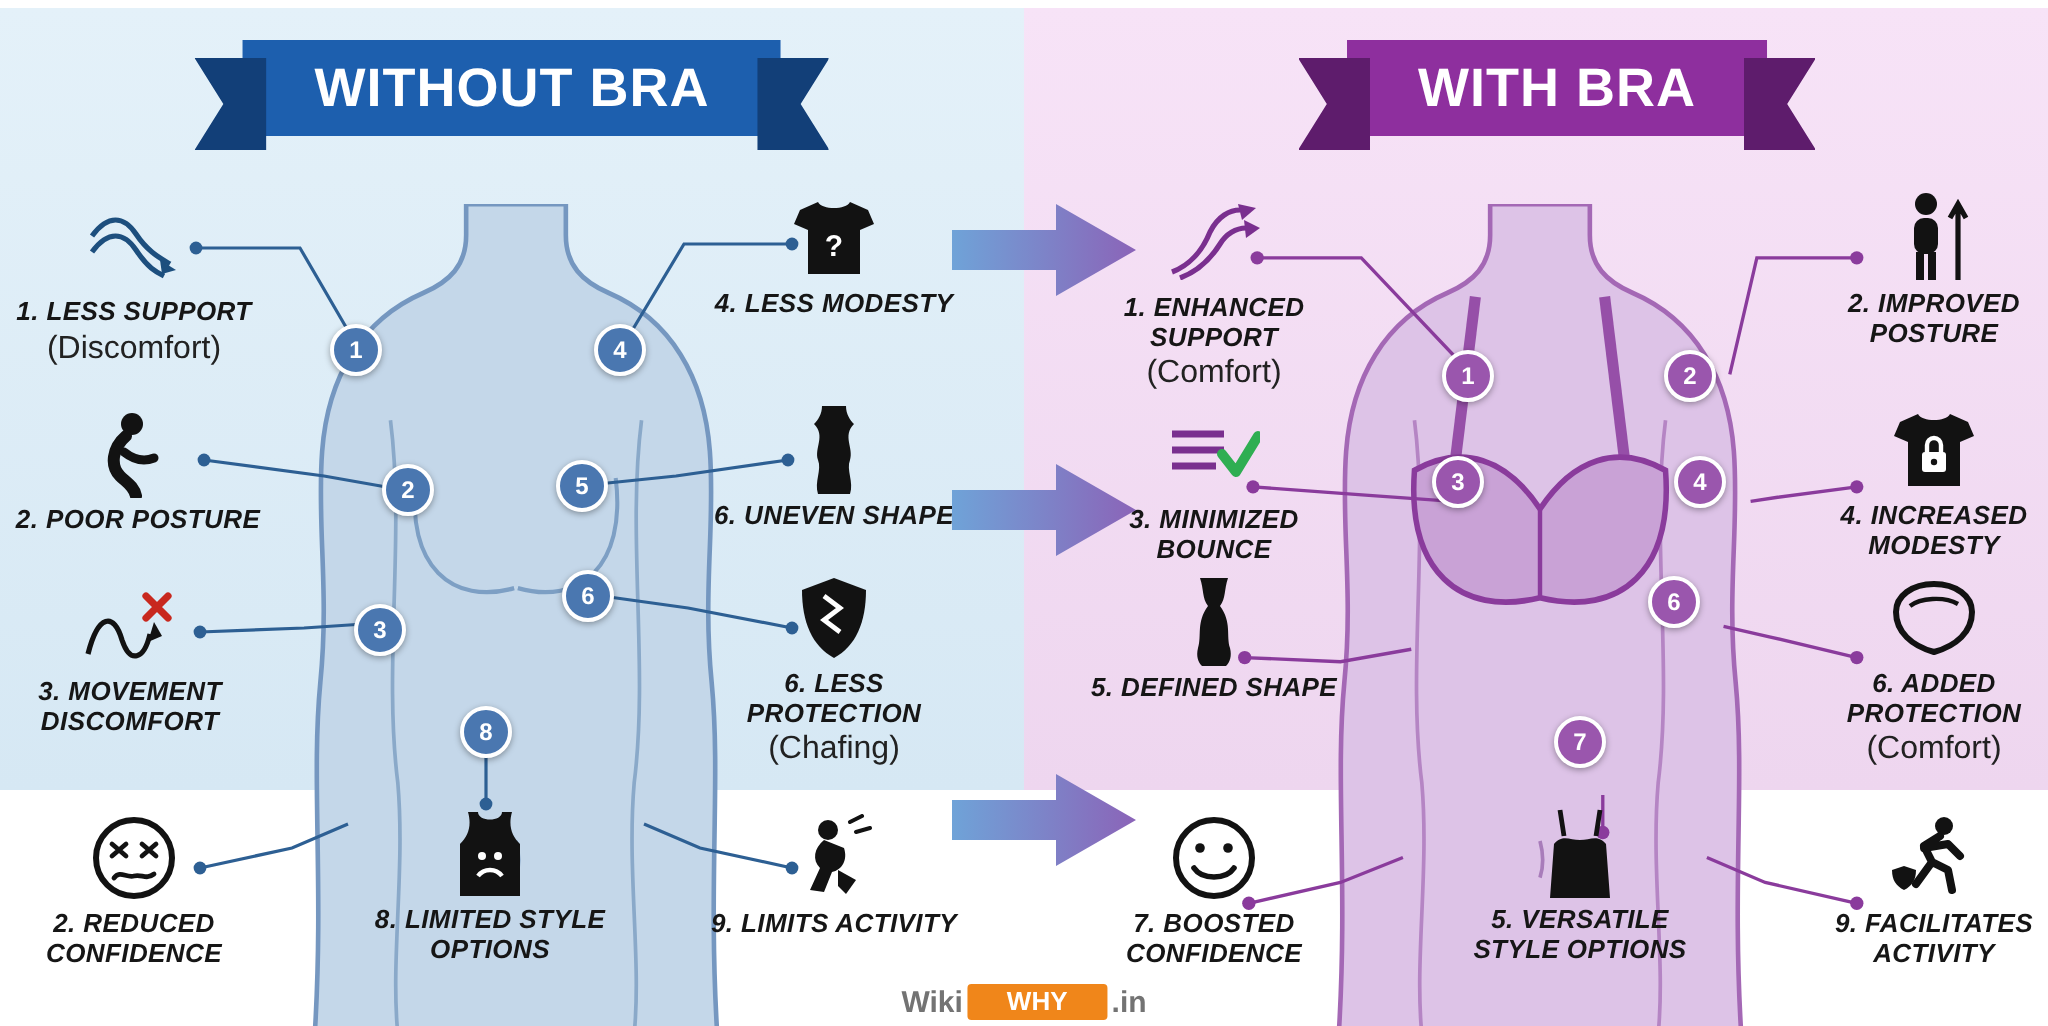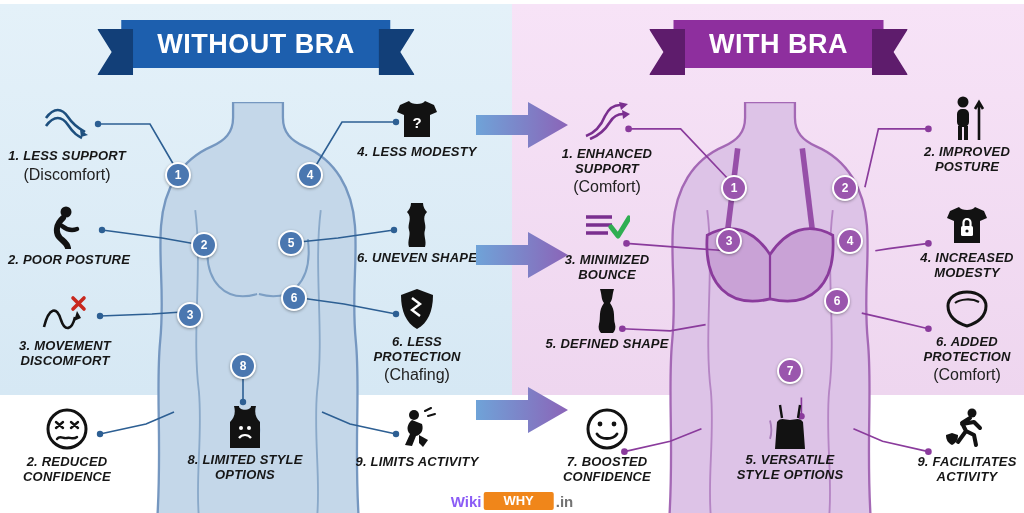--- a/index.html
+++ b/index.html
@@ -35,21 +35,21 @@
   .item{position:absolute;width:130px;display:flex;flex-direction:column;align-items:center;
         text-align:center;gap:3px;z-index:4;}
   .item .icon{height:46px;display:flex;align-items:center;justify-content:center;}
   .item .label{font-weight:bold;font-size:13px;line-height:1.13;color:#161616;letter-spacing:.2px;font-style:italic;}
   .item .sub{font-size:16px;color:#222;margin-top:-1px;}
 
   .flow-arrow{position:absolute;z-index:6;}
 
   .watermark{position:absolute;left:50%;bottom:3px;transform:translateX(-50%);
              display:flex;align-items:center;z-index:8;font-weight:bold;font-size:15px;}
-  .wm-wiki{color:#8b5cf6;}
+  .wm-wiki{color:#737373;}
   .wm-tile{background:#f0861a;color:#fff;padding:0 20px;margin:0 2px;border-radius:2px;font-size:13px;line-height:18px;}
   .wm-in{color:#737373;}
 </style>
 </head>
 <body>
 
 <div class="stage">
 
   <div class="panel left">
 

